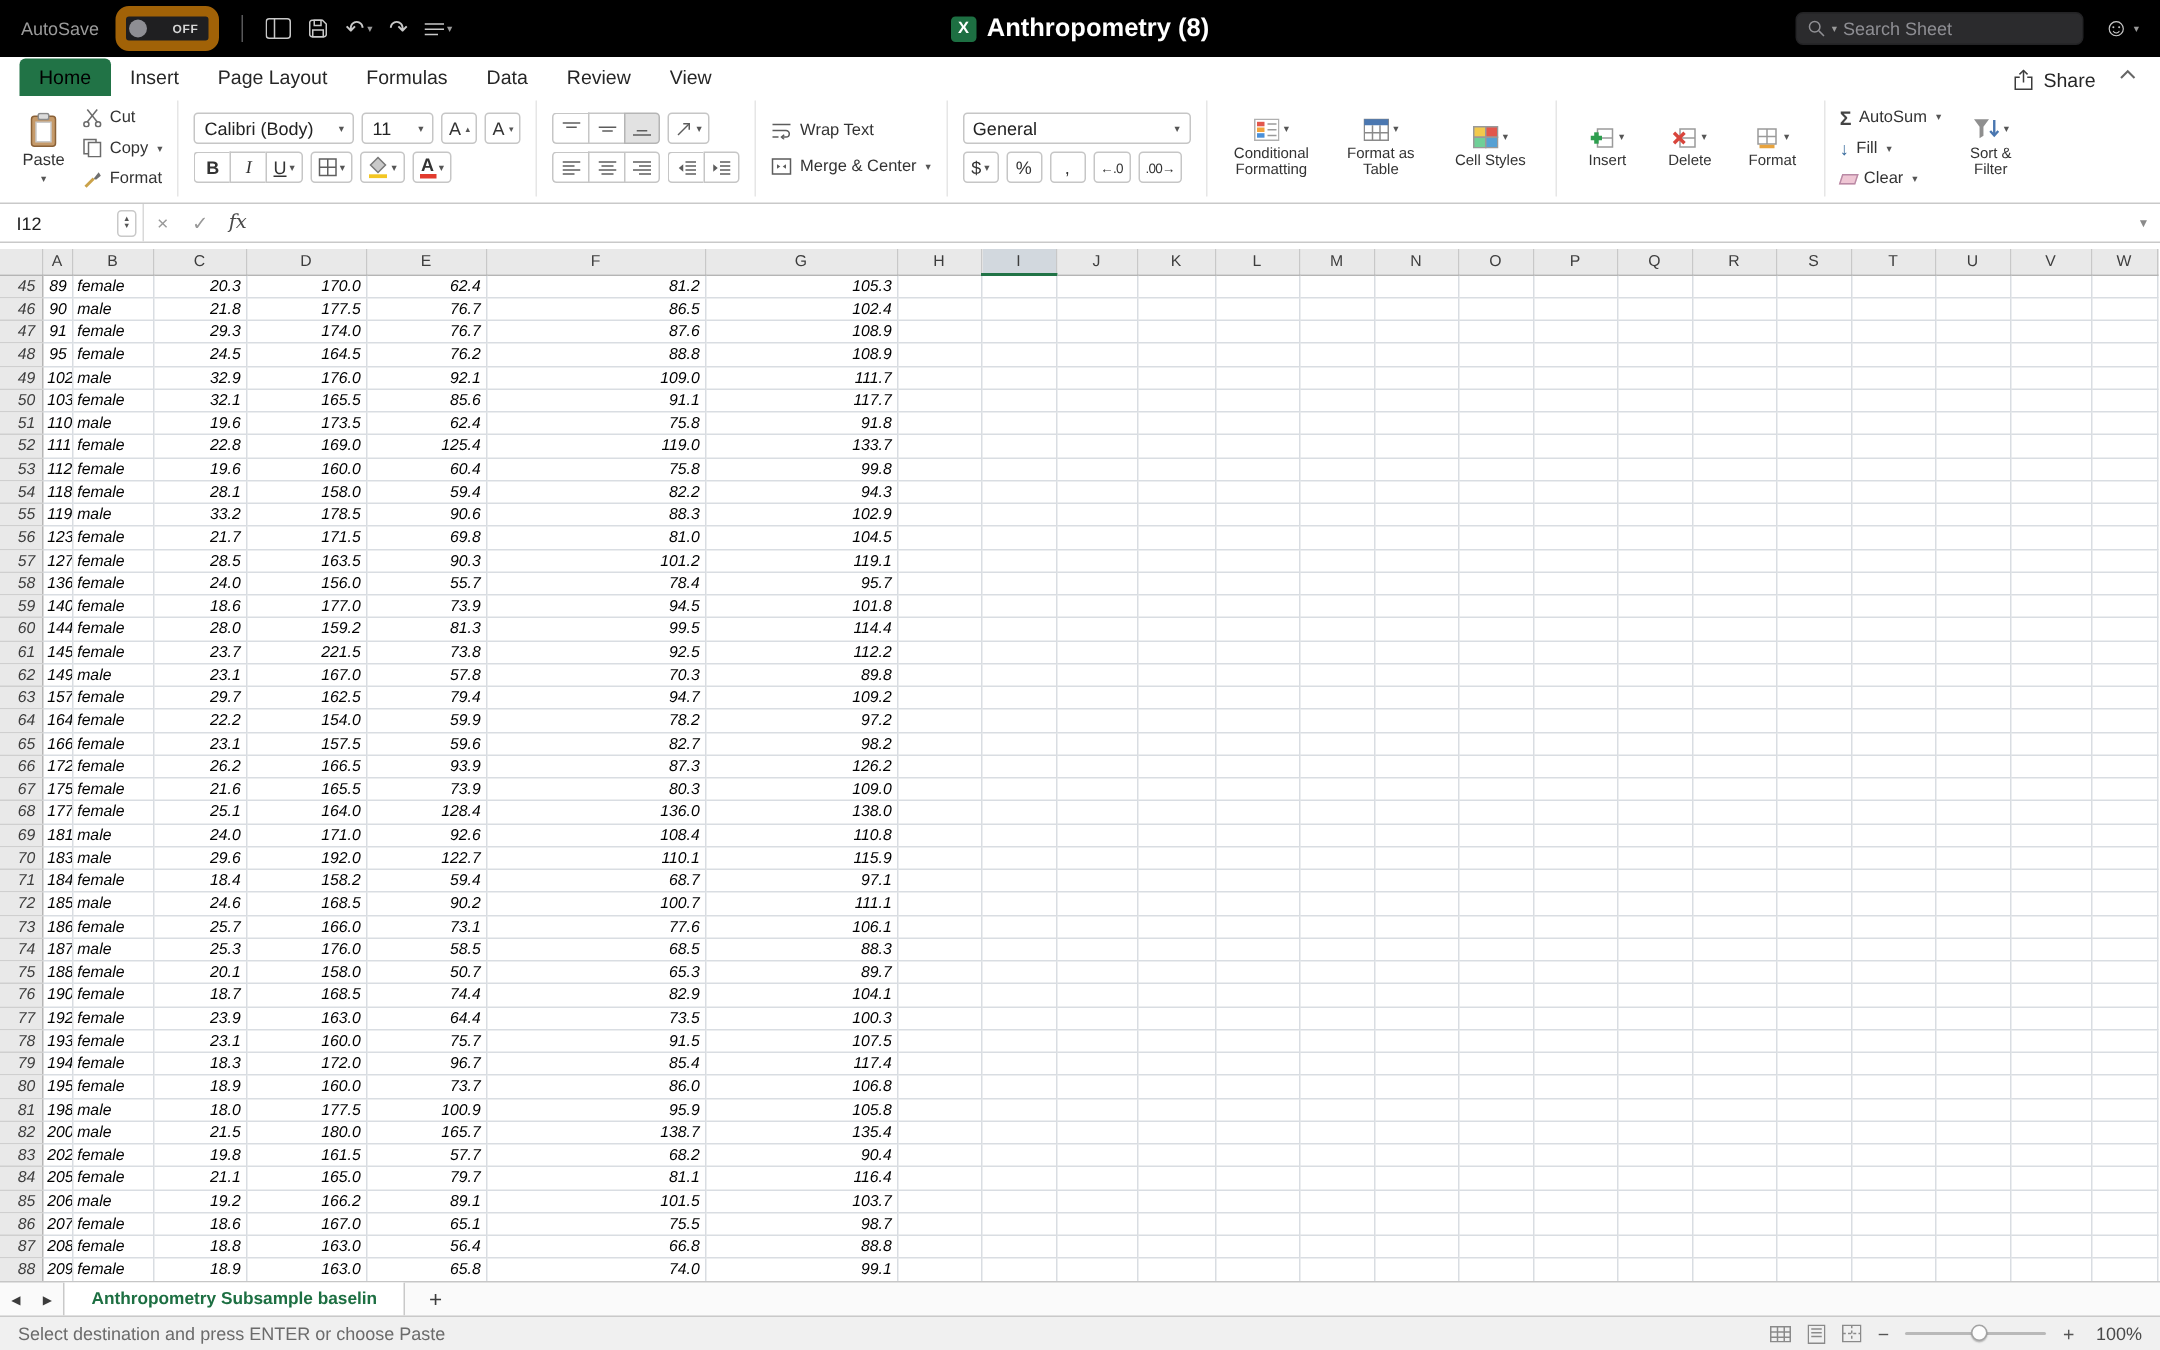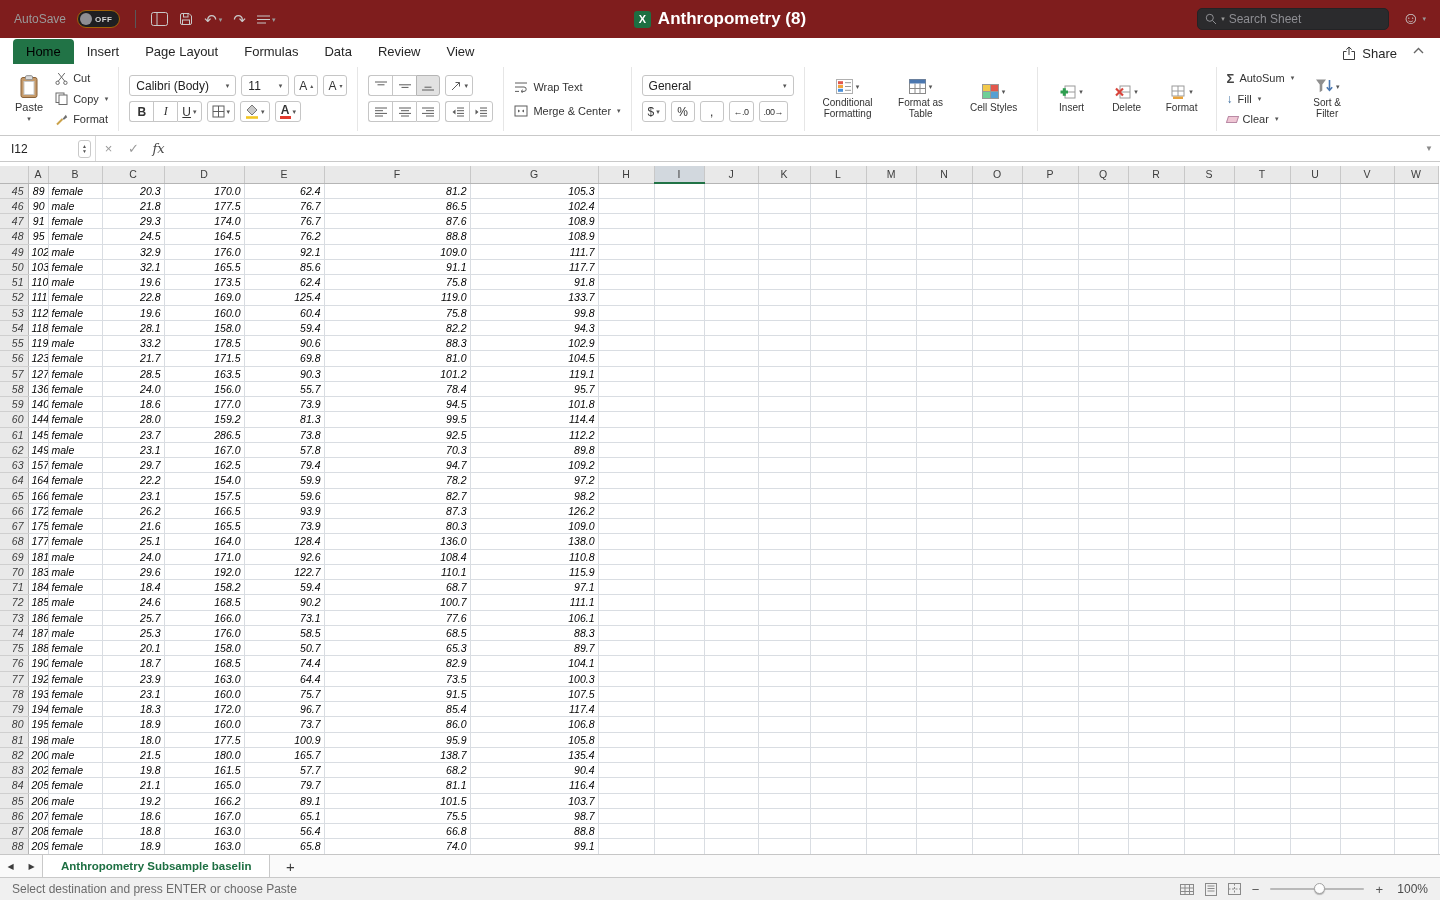--- a/index.html
+++ b/index.html
@@ -1,23 +1,23 @@
 <!DOCTYPE html>
 <html><head>
 <meta charset="utf-8">
 <style>
 *{margin:0;padding:0;box-sizing:border-box;}
 html,body{width:1440px;height:900px;overflow:hidden;background:#fff;font-family:"Liberation Sans",sans-serif;}
 .app{width:1440px;height:900px;display:flex;flex-direction:column;overflow:hidden;}
 
 
-.titlebar{height:38px;background:#7f1d1d;display:flex;align-items:center;padding:0 14px;color:#c9c9c9;position:relative;flex:none;}
+.titlebar{height:38px;background:#000000;display:flex;align-items:center;padding:0 14px;color:#c9c9c9;position:relative;flex:none;}
 .tb-left{display:flex;align-items:center;gap:11px;z-index:1;}
 .autosave-label{color:#9a9a9a;font-size:12px;}
-.autosave-toggle{display:inline-flex;align-items:center;gap:3px;background:#1f1f21;border:1px solid #a16207;border-radius:9px;padding:2px 7px 2px 2px;cursor:default;}
+.autosave-toggle{display:inline-flex;align-items:center;gap:17px;background:#1f1f21;border:7px solid #a16207;border-radius:9px;padding:2px 7px 2px 2px;cursor:default;}
 .knob{width:12px;height:12px;border-radius:50%;background:#8e8e93;}
 .off{font-size:8px;color:#d6d6d6;font-weight:bold;letter-spacing:.4px;}
 .tb-divider{width:1px;height:18px;background:#58585a;margin:0 4px;}
 .tb-icon{display:inline-flex;align-items:center;gap:2px;color:#c9c9c9;font-size:15px;line-height:1;}
 .tb-icon svg{display:block;}
 .tb-caret{font-size:7px;color:#9a9a9a;}
 .tb-center{position:absolute;left:0;right:0;top:0;bottom:0;display:flex;justify-content:center;align-items:center;gap:7px;pointer-events:none;}
 .doc-icon{width:17px;height:17px;background:#1d6f42;border-radius:3px;color:#fff;font-size:11px;font-weight:bold;display:flex;align-items:center;justify-content:center;}
 .doc-title{color:#fff;font-size:17px;font-weight:700;}
 .tb-right{margin-left:auto;display:flex;align-items:center;gap:13px;z-index:1;}
@@ -1049,21 +1049,21 @@
             <td></td>
             <td></td>
             <td></td>
             <td></td>
           </tr>
           <tr>
             <th>61</th>
             <td class="ar">145</td>
             <td class="al">female</td>
             <td class="ar">23.7</td>
-            <td class="ar">286.5</td>
+            <td class="ar">221.5</td>
             <td class="ar">73.8</td>
             <td class="ar">92.5</td>
             <td class="ar">112.2</td>
             <td></td>
             <td></td>
             <td></td>
             <td></td>
             <td></td>
             <td></td>
             <td></td>

